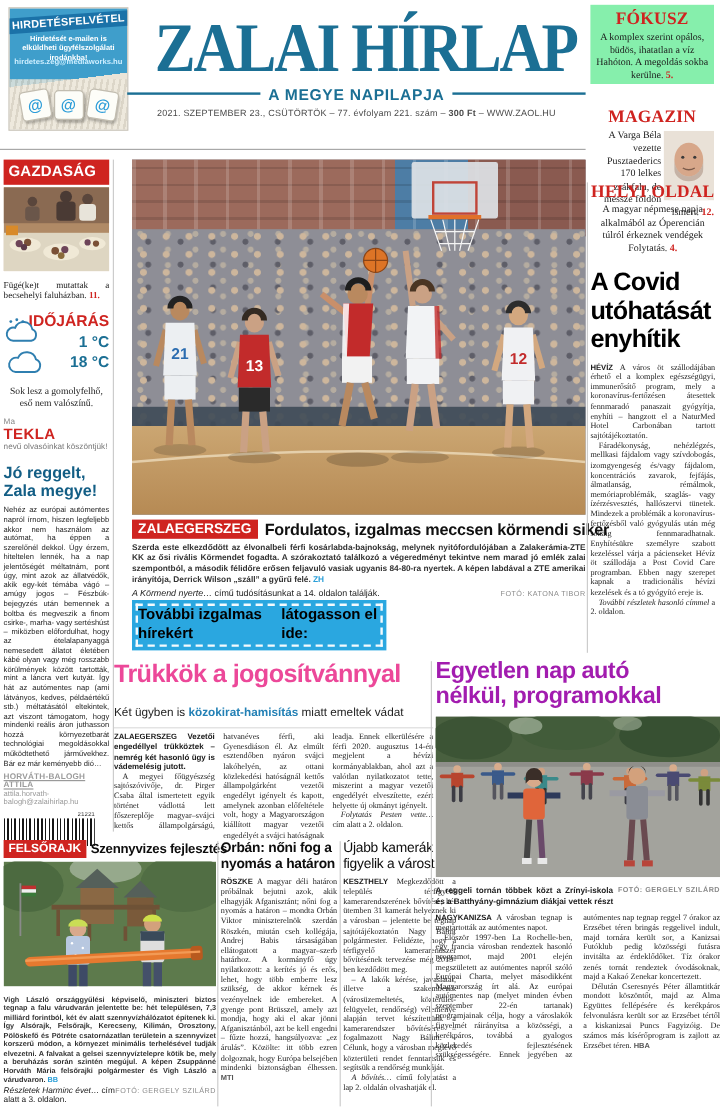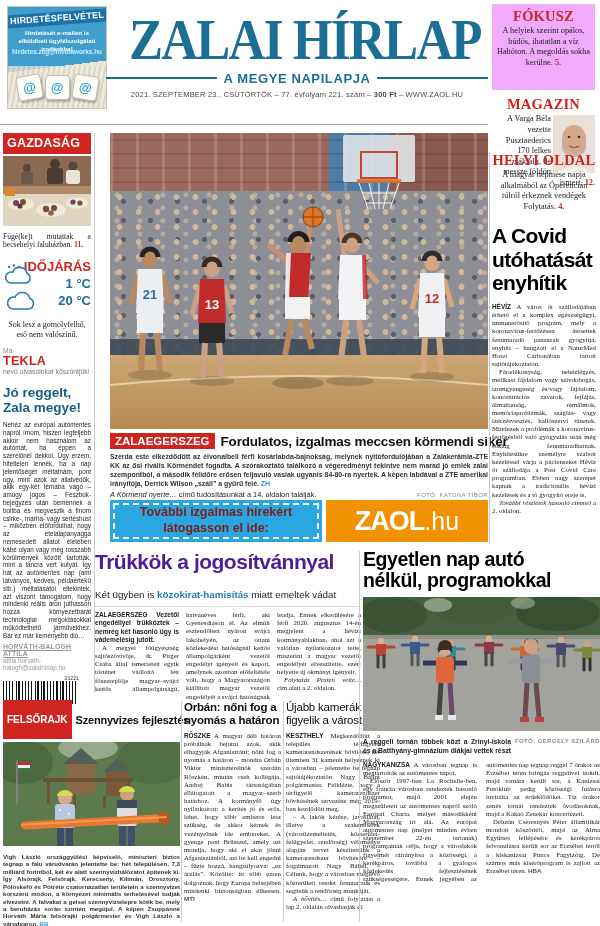--- a/index.html
+++ b/index.html
@@ -28,22 +28,22 @@
   .tagline-row{display:flex;align-items:center;gap:7px;margin-top:-8px;}
   .tagline-row::before,.tagline-row::after{content:"";flex:1;height:1.5px;background:var(--brand-teal,#1b6f94);}
   .tagline{font:bold 13px "Liberation Sans",sans-serif;color:var(--brand-teal,#1b6f94);letter-spacing:.6px;}
   .dateline{margin-top:4px;font:7.5px "Liberation Sans",sans-serif;color:#4a4a4a;letter-spacing:.2px;}
   .rule-top{left:0;top:124px;width:488px;height:1px;background:#a8a8a8;}
 
   .topright{left:492px;top:4px;width:103px;}
   .teaser-title{font-weight:bold;font-size:14.5px;color:var(--accent-red,#cf2420);text-align:center;letter-spacing:.2px;}
   .teaser-text{font-size:8.3px;line-height:1.28;margin-top:1px;text-align:center;}
   .page-ref{color:var(--accent-red,#cf2420);font-weight:bold;}
-  .fokusz{background:#f0abfc;padding:4px 3px 22px;}
-  .magazin{margin-top:6px;}
+  .fokusz{background:#86efac;padding:4px 3px 2px;}
+  .magazin{margin-top:20px;}
   .magazin .teaser-text{text-align:right;}
   .portrait{float:right;width:42px;height:58px;margin:1px 0 1px 2px;}
 
   
   .sidebar{left:3px;top:133px;width:88px;}
   .sec-head{background:var(--accent-red,#cf2420);color:#fff;font:bold 12.5px/1 "Liberation Sans",sans-serif;
             padding:4px 0 4px 4px;letter-spacing:.2px;}
   .gaz-photo{width:88px;height:70px;margin-top:2px;}
   .gaz-caption{font-size:7.6px;line-height:1.18;text-align:justify;margin-top:3px;}
   .weather{margin-top:9px;position:relative;min-height:56px;}
@@ -88,62 +88,62 @@
   .lead-headline{font-weight:bold;font-size:13.5px;letter-spacing:-.2px;color:#101010;white-space:nowrap;}
   .leadcap-text{margin-top:3px;font-size:6.9px;font-weight:bold;color:#333;line-height:1.32;text-align:justify;}
   .sign-blue{color:#2a9fd8;font-weight:bold;}
   .leadcap-note{display:flex;justify-content:space-between;align-items:baseline;margin-top:2px;font-size:7.4px;font-weight:normal;color:#222;}
   .credit{font-size:6px;color:#8a8a8a;font-variant:small-caps;letter-spacing:.4px;flex:none;}
 
   
   .zaol{left:110px;top:500px;width:378px;height:42px;display:flex;}
   .zaol-blue{width:212px;background:var(--zaol-blue,#2aa7e0);padding:3px;box-sizing:border-box;margin-right:4px;}
   .zaol-blue-inner{border:2px dashed rgba(255,255,255,.95);height:100%;box-sizing:border-box;
-      display:flex;flex-direction:column;justify-content:center;align-items:center;
-      color:#7f1d1d;font:bold 12.5px/1.25 "Liberation Sans",sans-serif;}
+      display:flex;flex-direction:row;justify-content:center;align-items:center;
+      color:#000000;font:bold 12.5px/1.25 "Liberation Sans",sans-serif;}
   .zaol-orange{flex:1;background:var(--zaol-orange,#f39200);display:flex;align-items:center;justify-content:center;
       color:#fff;font-family:"Liberation Sans",sans-serif;}
   .zaol-brand{font-weight:bold;font-size:27px;letter-spacing:-1px;}
   .zaol-suffix{font-size:25px;font-weight:normal;}
 
   
   .body-text{font-size:6.8px;line-height:1.2;text-align:justify;}
   .body-text p{margin:0;}
   .body-text p + p{text-indent:7px;}
   .city-tag{font-family:"Liberation Sans",sans-serif;font-weight:bold;font-size:6.4px;}
   .cont-italic{font-style:italic;}
   .sign-gray{font-family:"Liberation Sans",sans-serif;font-weight:bold;font-size:6.2px;color:#555;}
 
   .trukkok{left:95px;top:551px;width:266px;}
-  .trukkok-h{font:bold 21px/1.05 "Liberation Sans",sans-serif;letter-spacing:-.5px;color:#4c1d95;}
+  .trukkok-h{font:bold 21px/1.05 "Liberation Sans",sans-serif;letter-spacing:-.5px;color:#ec4899;}
   .subhead{font:9.8px "Liberation Sans",sans-serif;color:#222;margin-top:16px;}
   .subhead-hl{color:#2380b5;font-weight:bold;}
   .cols3{margin-top:6px;column-count:3;column-gap:7px;border-top:1px solid #ddd;padding-top:4px;}
   .lead-p{font-family:"Liberation Sans",sans-serif;font-weight:bold;font-size:6.6px;line-height:1.25;}
 
   .covidcol{left:492px;top:152px;width:104px;}
   .covid-h{margin-top:12px;font:bold 21px/1.12 "Liberation Sans",sans-serif;letter-spacing:-.6px;color:#000000;}
   .covid-body{margin-top:8px;}
 
   .automentes{left:363px;top:549px;width:237px;}
-  .auto-h{font:bold 19.5px/1.1 "Liberation Sans",sans-serif;letter-spacing:-.4px;color:#000000;width:218px;}
+  .auto-h{font:bold 19.5px/1.1 "Liberation Sans",sans-serif;letter-spacing:-.4px;color:#a21caf;width:218px;}
   .auto-photo{width:237px;height:134px;margin-top:5px;}
   .auto-cap{font:bold 6.8px/1.32 "Liberation Sans",sans-serif;color:#222;margin-top:3px;text-align:justify;}
   .auto-cap .credit{float:right;margin-left:4px;}
   .auto-body{margin-top:5px;column-count:2;column-gap:9px;}
 
   .orban{left:184px;top:701px;width:97px;}
   .col-h{font:bold 11.5px/1.12 "Liberation Sans",sans-serif;color:#0d0d0d;letter-spacing:-.2px;}
   .col-h.light{font-weight:normal;}
   .orban .body-text,.kamerak .body-text{margin-top:5px;}
   .kamerak{left:286px;top:701px;width:94px;}
 
   .felsorajk{left:3px;top:700px;width:177px;}
   .fr-head{display:flex;align-items:center;gap:4px;white-space:nowrap;}
-  .fr-tag{background:var(--accent-red,#cf2420);color:#fff;font:bold 10px "Liberation Sans",sans-serif;padding:14px 4px;flex:none;}
+  .fr-tag{background:var(--accent-red,#cf2420);color:#fff;font:bold 10px "Liberation Sans",sans-serif;padding:2px 4px;flex:none;}
   .fr-title{font:bold 11px "Liberation Sans",sans-serif;letter-spacing:-.2px;color:#0d0d0d;}
   .fr-photo{width:177px;height:104px;margin-top:3px;}
   .fr-cap{font:bold 6.1px/1.22 "Liberation Sans",sans-serif;color:#333;text-align:justify;margin-top:3px;}
   .fr-note{display:flex;justify-content:space-between;align-items:baseline;font:6.9px "Liberation Sans",sans-serif;margin-top:2px;}
 
   .vd{position:absolute;width:1px;background:#cccccc;}
   .vd1{left:94px;top:133px;height:560px;}
   .vd2{left:181px;top:701px;height:221px;}
   .vd3{left:283px;top:701px;height:221px;}
   .vd4{left:359px;top:551px;height:371px;}
@@ -171,21 +171,21 @@
     <div class="tagline-row">
       <span class="tagline">A MEGYE NAPILAPJA</span>
     </div>
     <div class="dateline"><span>2021. SZEPTEMBER 23., CSÜTÖRTÖK – 77. évfolyam 221. szám – </span><b>300 Ft</b><span> – WWW.ZAOL.HU</span></div>
   </div>
   <div class="abs rule-top"></div>
 
   <div class="abs topright">
     <div class="fokusz">
       <div class="teaser-title">FÓKUSZ</div>
-      <div class="teaser-text"><span>A helyiek szerint opálos, büdös, ihatatlan a víz Hahóton. A megoldás sokba kerülne. </span><span class="page-ref">5.</span></div>
+      <div class="teaser-text"><span>A komplex szerint opálos, büdös, ihatatlan a víz Hahóton. A megoldás sokba kerülne. </span><span class="page-ref">5.</span></div>
     </div>
     <div class="magazin">
       <div class="teaser-title">MAGAZIN</div>
       <div class="teaser-text">
         <svg class="portrait" viewBox="0 0 42 58">
           <rect width="42" height="58" fill="#e9e1d7"></rect>
           <path d="M4 58 q17 -14 34 0 z" fill="#f2f1ec"></path>
           <ellipse cx="21" cy="24" rx="12" ry="14" fill="#d7a78a"></ellipse>
           <path d="M9 24 a12 14 0 0 0 24 0 l0 8 a12 10 0 0 1 -24 0 z" fill="#9a7a68" opacity=".45"></path>
           <circle cx="16" cy="22" r="1.3" fill="#3a3a3a"></circle>
@@ -231,21 +231,21 @@
             <circle cx="11" cy="2.5" r="1.2" fill="#2f7fb0"></circle>
             <circle cx="16" cy="4" r="1.2" fill="#2f7fb0"></circle>
           <path d="M8 20 a5.5 5.5 0 1 1 1.6-10.8 A7.5 7.5 0 0 1 24 10.5 a5 5 0 0 1 -1 9.5 z" fill="#fff" stroke="#2f7fb0" stroke-width="1.6"></path>
         </g>
         <g>
           <path d="M10 46 a6 6 0 1 1 2-11.8 A8 8 0 0 1 27 35.5 a5.5 5.5 0 0 1 -1 10.5 z" fill="#fff" stroke="#2f7fb0" stroke-width="1.6"></path>
         </g>
       </svg>
       <div class="weather-title">IDŐJÁRÁS</div>
       <div class="temp">1 °C</div>
-      <div class="temp">20 °C</div>
+      <div class="temp">18 °C</div>
     </div>
     <div class="forecast">Sok lesz a gomolyfelhő, eső nem valószínű.</div>
 
     <div class="nameday">
       <div class="ma">Ma</div>
       <div class="tekla">TEKLA</div>
       <div class="nameday-text">nevű olvasóinkat köszöntjük!</div>
     </div>
 
     <div class="oped">
@@ -351,24 +351,20 @@
       <span class="credit">FOTÓ: KATONA TIBOR</span>
     </div>
   </div>
 
   <div class="abs zaol">
     <div class="zaol-blue">
       <div class="zaol-blue-inner">
         <span>További izgalmas hírekért</span>
         <span>látogasson el ide:</span>
       </div>
-    </div>
-    <div class="zaol-orange">
-      <span class="zaol-brand">ZAOL</span>
-        <span class="zaol-suffix">.hu</span>
     </div>
   </div>
 
   <div class="abs trukkok">
     <div class="trukkok-h">Trükkök a jogosítvánnyal</div>
     <div class="subhead"><span>Két ügyben is </span><span class="subhead-hl">közokirat-hamisítás</span><span> miatt emeltek vádat</span></div>
     <div class="cols3 body-text">
       <p class="lead-p"><span class="city-tag">ZALAEGERSZEG</span><span> Vezetői engedéllyel trükköztek – nemrég két hasonló ügy is vádemelésig jutott.</span></p>
       <p>A megyei főügyészség sajtószóvivője, dr. Pirger Csaba által ismertetett egyik történet vádlottá lett főszereplője magyar–svájci kettős állampolgárságú, hatvanéves férfi, aki Gyenesdiáson él. Az elmúlt esztendőben nyáron svájci lakóhelyén, az ottani közlekedési hatóságnál kettős állampolgárként vezetői engedélyt igényelt és kapott, amelynek azonban előfeltétele volt, hogy a Magyarországon kiállított magyar vezetői engedélyét a svájci hatóságnak leadja. Ennek elkerülésére a férfi 2020. augusztus 14-én megjelent a hévízi kormányablakban, ahol azt a valótlan nyilatkozatot tette, miszerint a magyar vezetői engedélyét elveszítette, ezért helyette új okmányt igényelt.</p>
       <p><i class="cont-italic">Folytatás Pesten vette…</i><span> cím alatt a 2. oldalon.</span></p>

